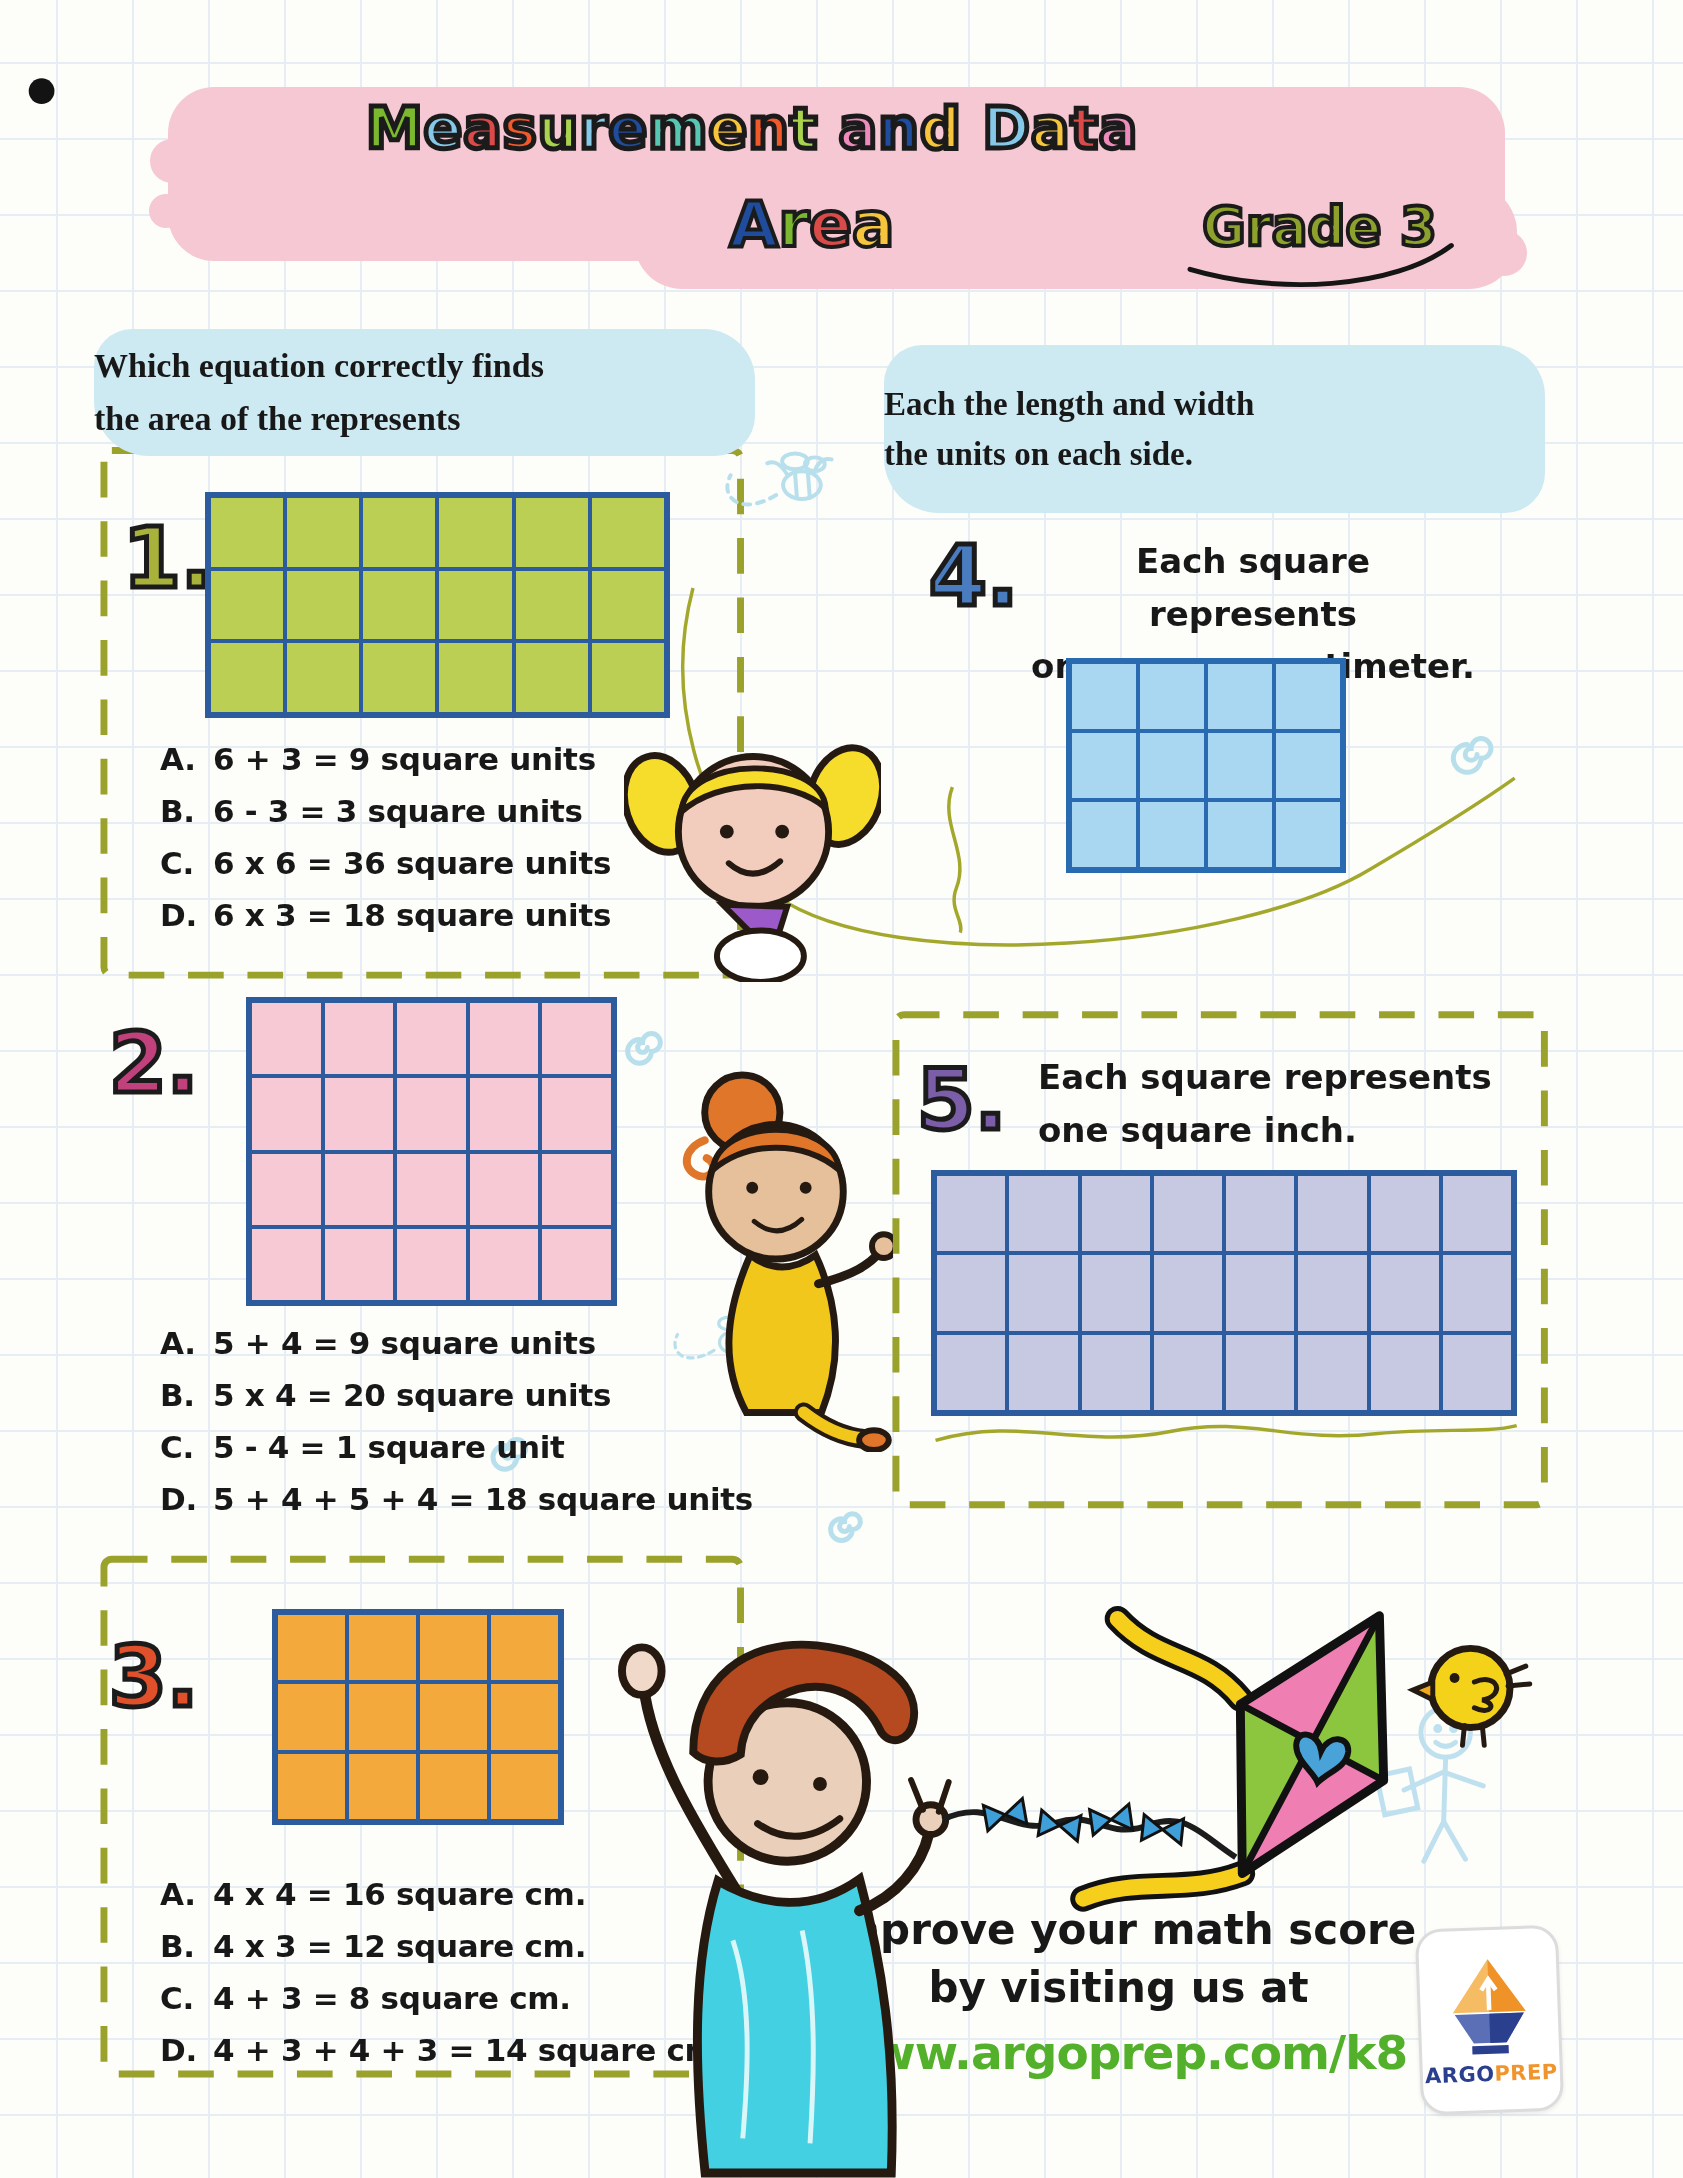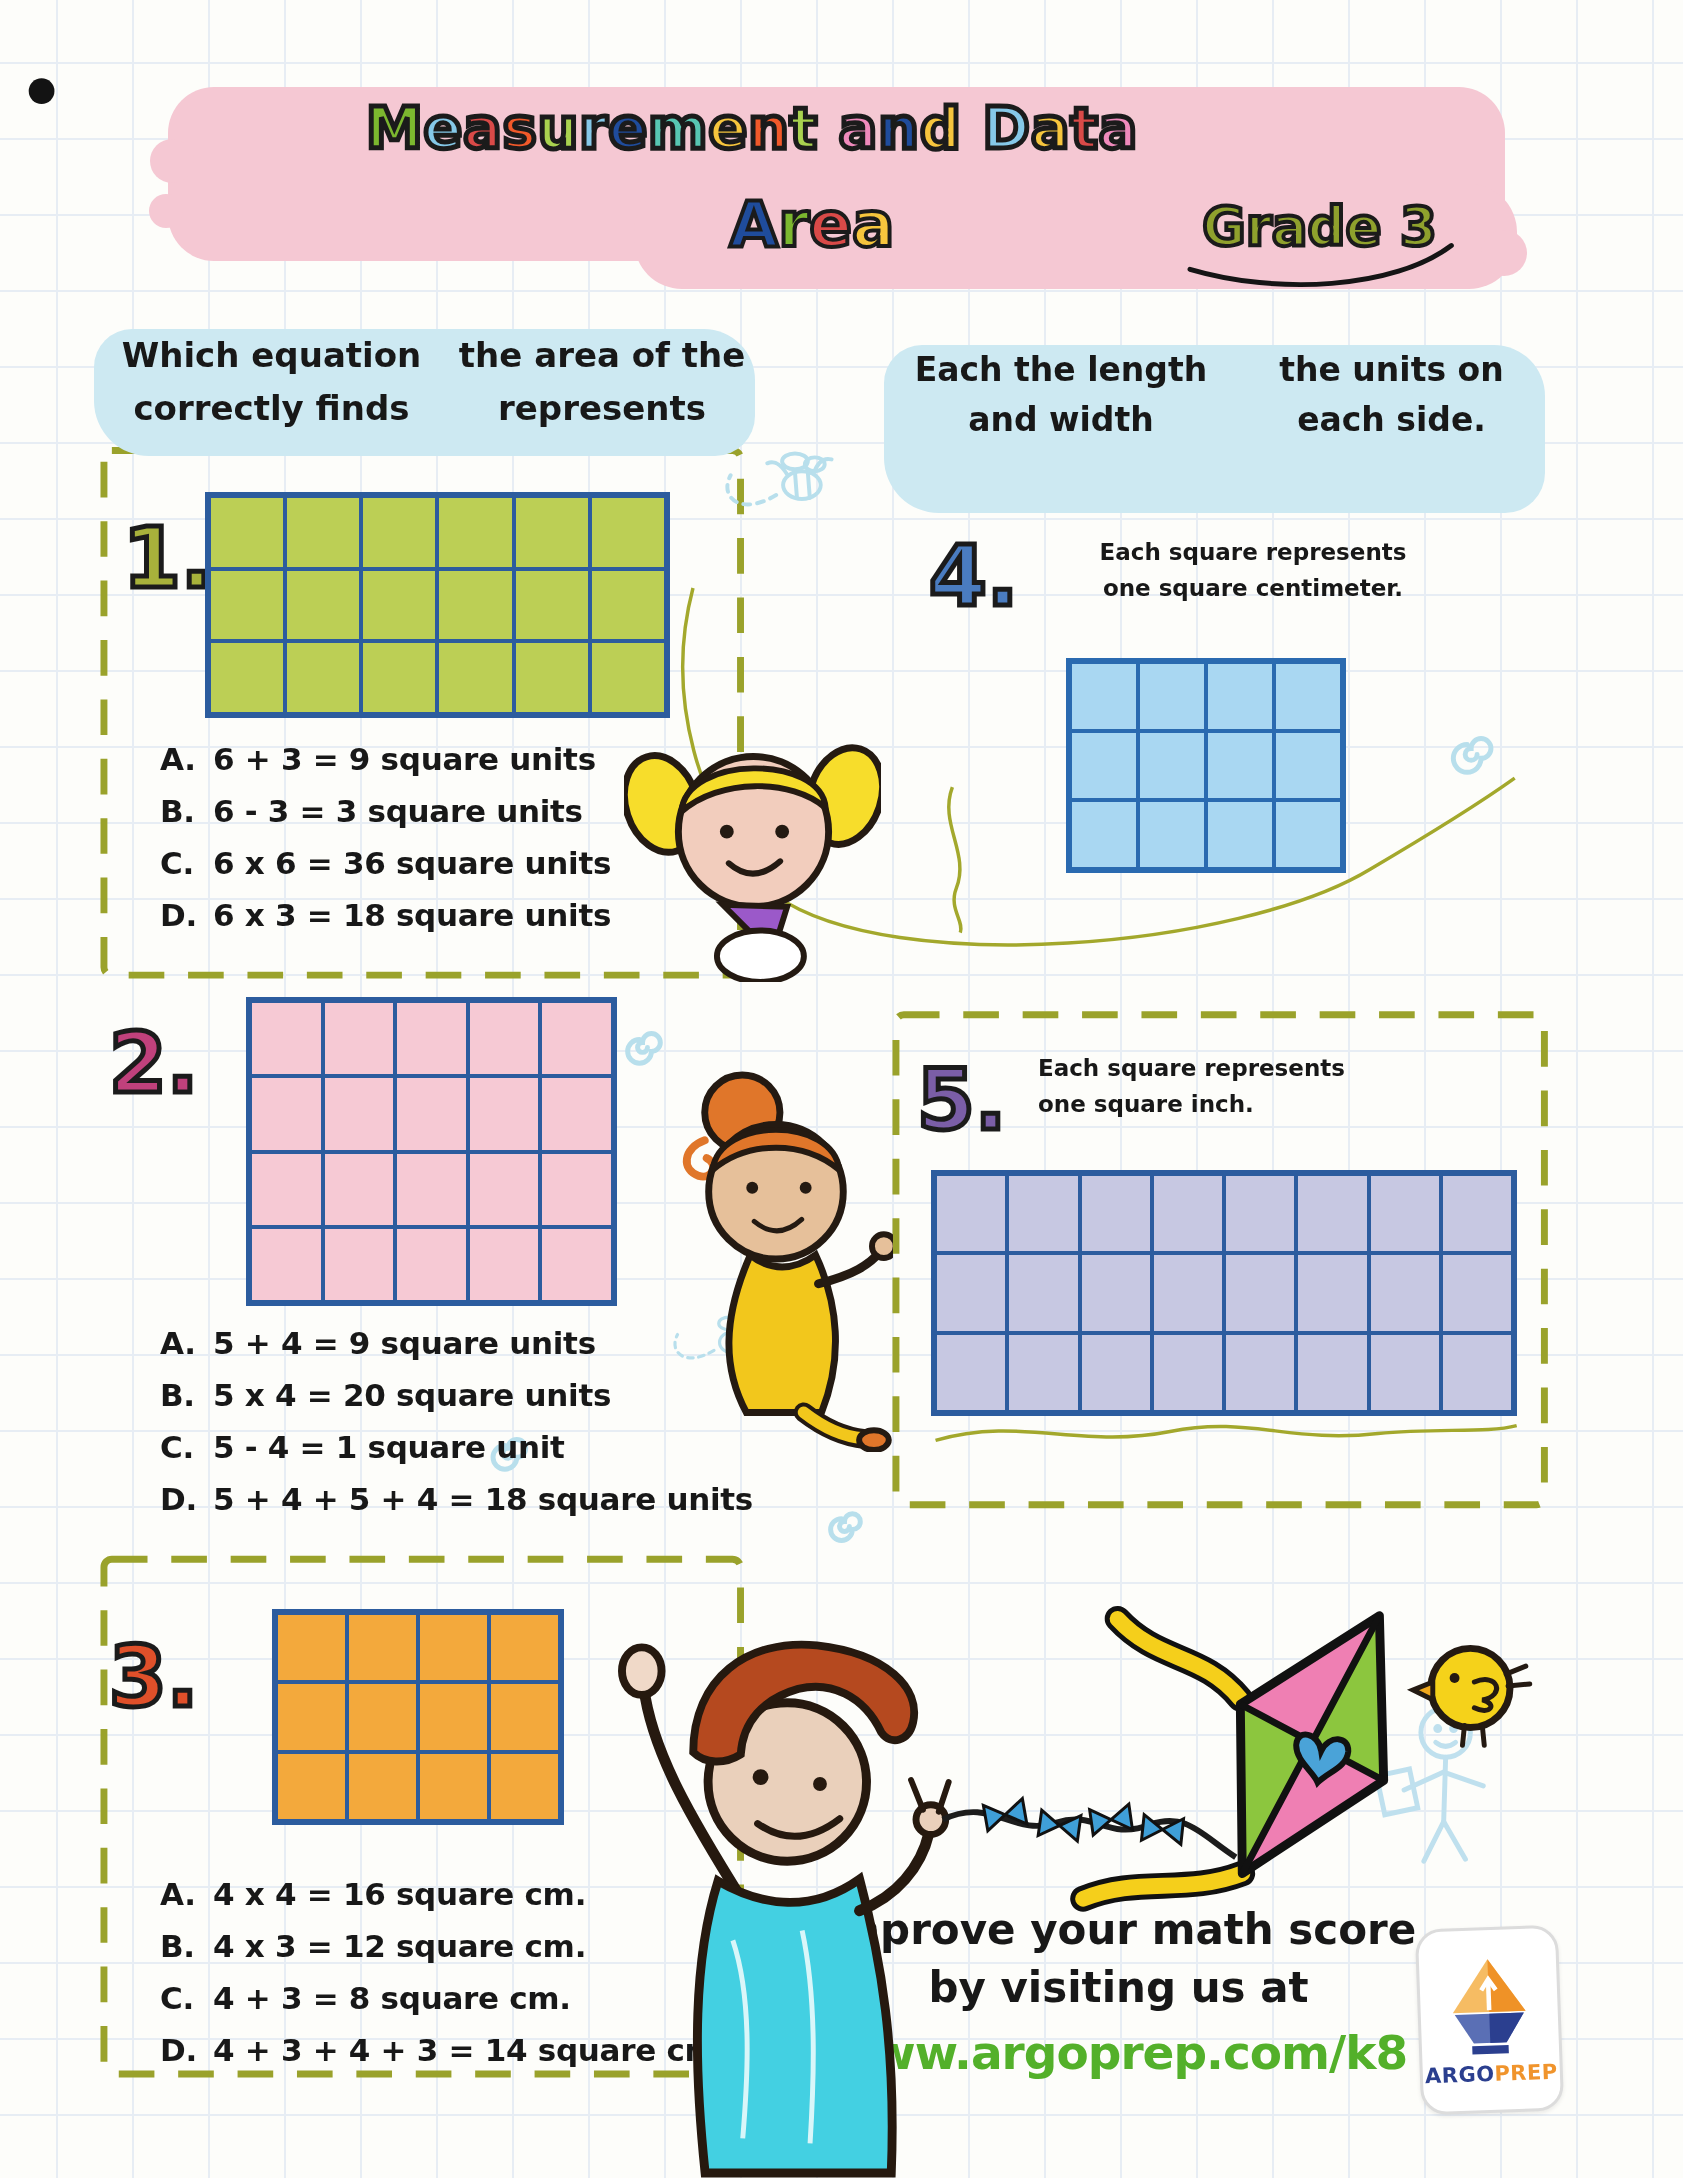--- a/index.html
+++ b/index.html
@@ -30,38 +30,38 @@
     left:594px;top:188px;width:436px;text-align:center;z-index:2;
     font-size:63px;font-weight:bold;-webkit-text-stroke:4px #1b1b1b;white-space:nowrap;
   }
   .grade{
     left:1166px;top:196px;width:307px;text-align:center;z-index:2;
     font-size:53px;font-weight:bold;-webkit-text-stroke:4px #1b1b1b;white-space:nowrap;
   }
   
   .hl{
     z-index:3;border-radius:38px 51px 40px 55px;
-    display:flex;flex-direction:row;justify-content:center;
-    text-align:center;font-weight:bold;color:#181818;
+    display:flex;flex-direction:column;justify-content:center;
+    text-align:left;font-weight:bold;color:#181818;font-family:Liberation Serif, serif;
   }
   .hl-left{left:94px;top:329px;width:661px;height:127px;font-size:34px;line-height:1.55;}
   .hl-right{left:884px;top:345px;width:661px;height:168px;font-size:33px;line-height:1.52;}
   
   .qnum{
     z-index:3;font-size:83px;font-weight:bold;
     -webkit-text-stroke:5px #1b1b1b;line-height:1;
   }
   
   .qgrid{z-index:3;box-sizing:border-box;}
   
   .options{z-index:3;color:#181818;}
   .opt-row{display:flex;margin-bottom:16px;font-size:31px;font-weight:bold;line-height:36px;letter-spacing:-0.3px;white-space:nowrap;}
   .opt-label{width:53px;flex:none;}
   
-  .caption{z-index:3;font-size:23px;font-weight:bold;line-height:1.55;color:#181818;}
+  .caption{z-index:3;font-size:34px;font-weight:bold;line-height:1.55;color:#181818;}
   .caption.center{text-align:center;}
   
   .footer{left:787px;top:1901px;width:663px;text-align:center;z-index:3;color:#181818;}
   .footer-line{font-size:42px;font-weight:bold;line-height:1.38;}
   .footer-link{font-size:47px;font-weight:bold;margin-top:8px;letter-spacing:-1px;}
   
   .logo-sticker{
     left:1418px;top:1927px;width:137px;height:180px;z-index:4;
     background:#ffffff;border:3px solid #dcdcdc;border-radius:26px;
     display:flex;flex-direction:column;align-items:center;justify-content:center;

